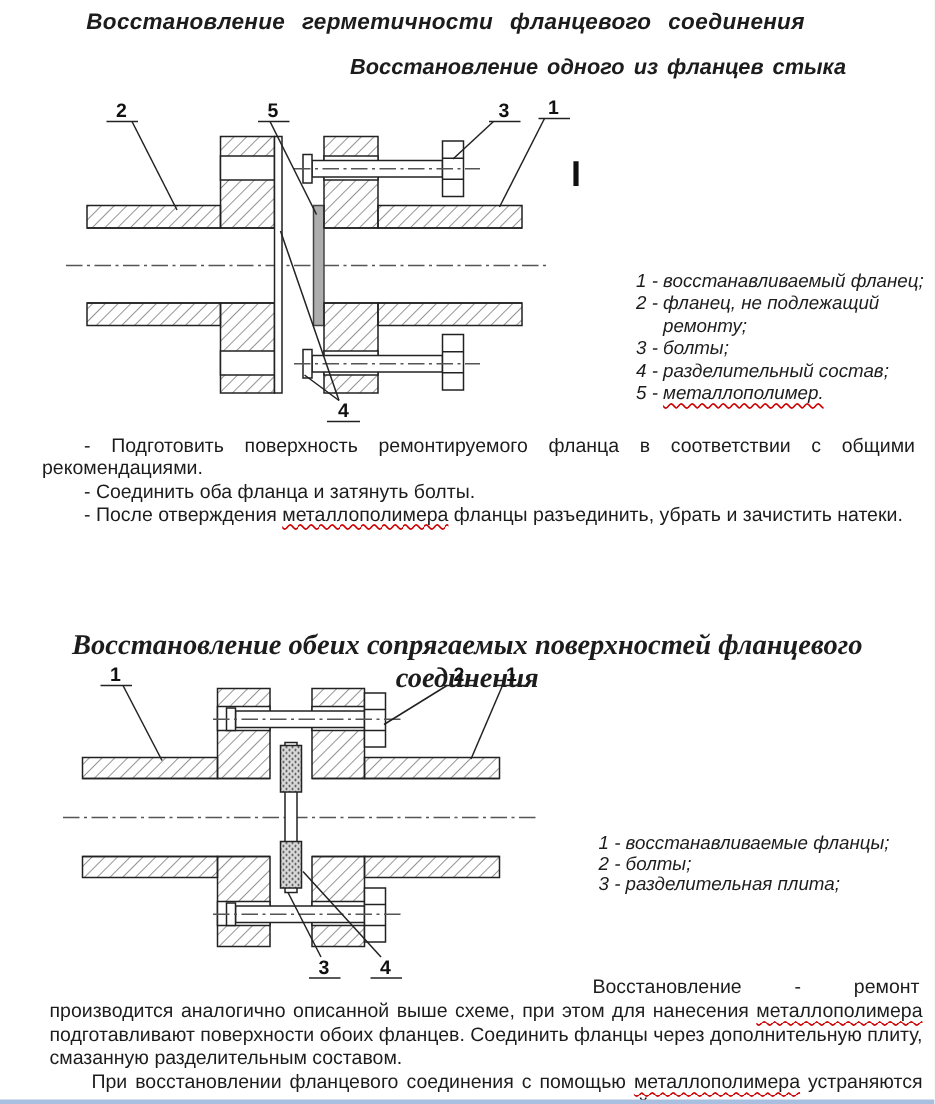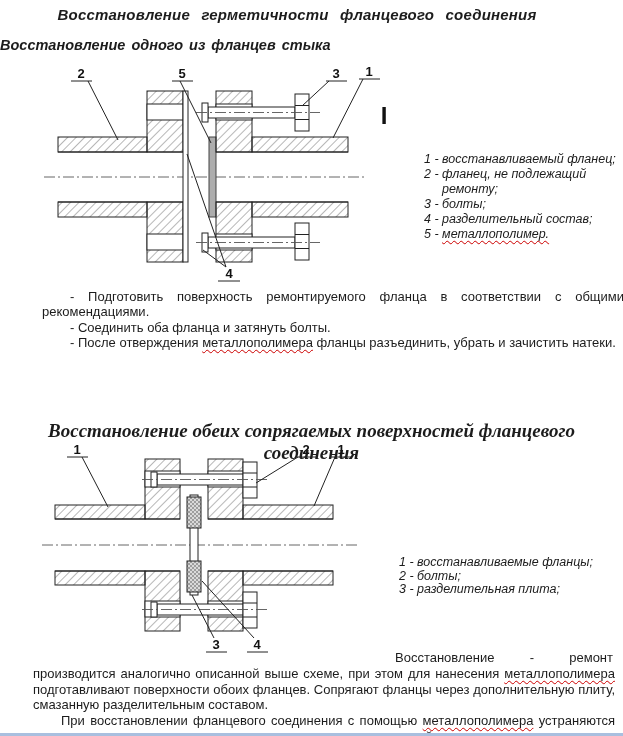--- a/index.html
+++ b/index.html
@@ -13,42 +13,42 @@
     color:#1c1c1c;
   }
   .doc-title{
     position:absolute;top:6px;left:0;width:594px;
     text-align:center;
     font-size:15px;font-weight:bold;font-style:italic;
     word-spacing:7px;letter-spacing:0.2px;
   }
   .doc-subtitle{
     position:absolute;top:37px;left:0;width:564px;
-    text-align:left;
+    text-align:right;
     font-size:14.5px;font-weight:bold;font-style:italic;
     word-spacing:2px;
   }
   .section2-heading{
     position:absolute;top:420px;left:0;width:623px;
     text-align:center;
     font-family:"Liberation Serif",serif;
     font-size:19px;font-weight:bold;font-style:italic;
   }
   .fig{position:absolute;}
   #fig1{left:30px;top:64px;}
   #fig2{left:30px;top:441px;}
   .legend{
     position:absolute;
     font-style:italic;font-size:12.5px;color:#1c1c1c;
   }
-  #legend1{left:424px;top:152px;width:198px;line-height:15px;}
+  #legend1{left:424px;top:180px;width:198px;line-height:15px;}
   #legend2{left:399px;top:556px;width:222px;line-height:13.5px;}
   .legend-item{padding-left:18px;text-indent:-18px;}
   .steps{
-    position:absolute;left:42px;top:289px;width:582px;
+    position:absolute;left:28px;top:289px;width:582px;
     font-size:13px;line-height:15.3px;
   }
   .step{margin:0;text-align:justify;text-indent:28px;}
   .bottom-text{
     position:absolute;left:33px;top:650px;width:582px;
     font-size:13px;line-height:15.8px;
   }
   .bt-line1{
     display:flex;justify-content:space-between;
     margin-left:362px;width:218px;
@@ -291,19 +291,19 @@
     <div class="legend-item"><span>2 - </span><span>болты;</span></div>
     <div class="legend-item"><span>3 - </span><span>разделительная плита;</span></div>
   </div>
 
   <div class="bottom-text">
     <div class="bt-line1">
       <span>Восстановление</span>
         <span>-</span>
         <span>ремонт</span>
     </div>
-    <p class="bt-p"><span>производится аналогично описанной выше схеме, при этом для нанесения </span><span class="sq-red">металлополимера</span><span> подготавливают поверхности обоих фланцев. Сопрягают фланцы через дополнительную плиту, смазанную разделительным составом.</span></p>
+    <p class="bt-p"><span>производится аналогично описанной выше схеме, при этом для нанесения </span><span class="sq-red">металлополимера</span><span> подготавливают поверхности обоих фланцев. Соединить фланцы через дополнительную плиту, смазанную разделительным составом.</span></p>
     <p class="bt-p bt-p2"><span>При восстановлении фланцевого соединения с помощью </span><span class="sq-red">металлополимера</span><span> устраняются не только механические повреждения сопрягаемых поверхностей, но и несоосность стыка.</span></p>
   </div>
 
   <div class="window-edge"></div>
 
 </div>
 
 </body></html>

